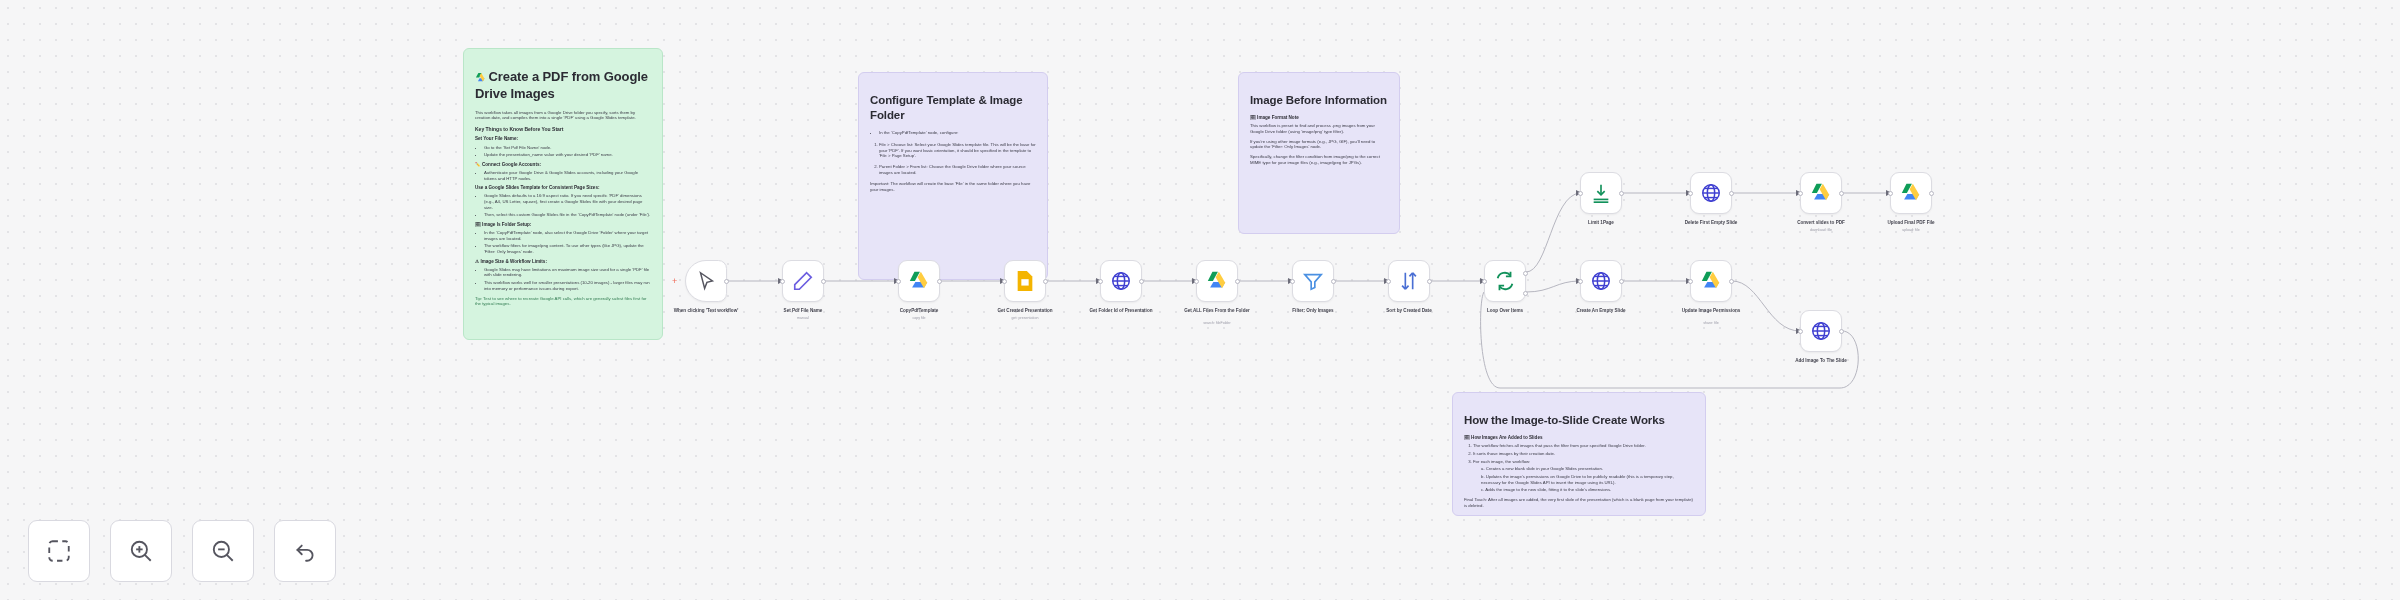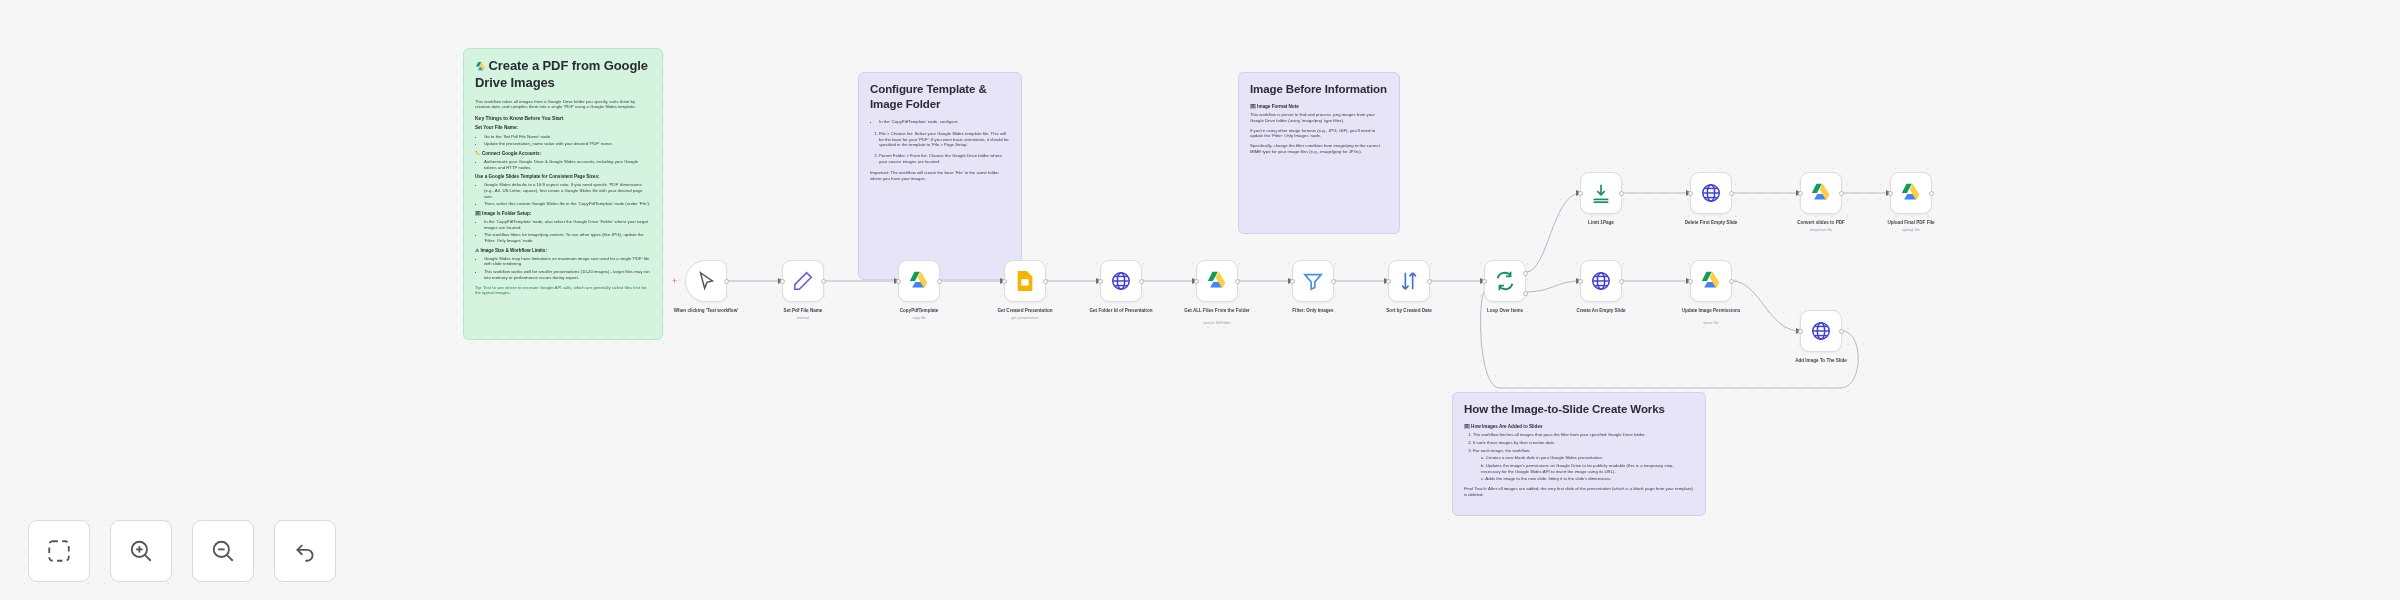--- a/index.html
+++ b/index.html
@@ -14,21 +14,21 @@
     width: 2400px; height: 600px;
     background-color: #f6f6f7;
     background-image: radial-gradient(circle, #e3e3e6 1px, transparent 1px);
     background-size: 16px 16px;
   }
 
   
   .note {
     position: absolute;
     border-radius: 6px;
-    padding: 9px 11px;
+    padding: 20px 11px;
     overflow: hidden;
     line-height: 1.32;
   }
   .note.green  { background: #d5f4df; border: 1px solid #b9e6c8; }
   .note.purple { background: #e7e4f8; border: 1px solid #d3cdef; }
   .note h3 {
     font-size: 11.5px; font-weight: bold; color: #2b2b33;
     margin-bottom: 7px; letter-spacing: -0.1px;
   }
   .note .big-title { font-size: 13px; line-height: 1.25; }
@@ -139,21 +139,21 @@
       <li>The workflow filters for image/png content. To use other types (like JPG), update the 'Filter: Only Images' node.</li>
     </ul>
     <div class="sub2">⚠ <span>Image Size &amp; Workflow Limits:</span></div>
     <ul>
       <li>Google Slides may have limitations on maximum image size used for a single 'PDF' file with slide rendering.</li>
       <li>This workflow works well for smaller presentations (10-20 images) - larger files may run into memory or performance issues during export.</li>
     </ul>
     <p class="tip">Tip: Test to see where to recreate Google API calls, which are generally safest files first for the typical images.</p>
   </div>
 
-  <div class="note purple" style="left:858px; top:72px; width:164px; height:208px;">
+  <div class="note purple" style="left:858px; top:72px; width:190px; height:208px;">
     <h3>Configure Template &amp; Image Folder</h3>
     <ul>
         <li>In the 'CopyPdfTemplate' node, configure:</li>
       </ul>
     <ol style="margin-top:6px;">
       <li style="margin-bottom:5px;">File &gt; Choose list: Select your Google Slides template file. This will be the base for your 'PDF'. If you want basic orientation, it should be specified in the template to 'File &gt; Page Setup'.</li>
       <li>Parent Folder &gt; From list: Choose the Google Drive folder where your source images are located.</li>
     </ol>
     <p style="margin-top:6px;">Important: The workflow will create the base 'File' in the same folder where you have your images.</p>
   </div>

